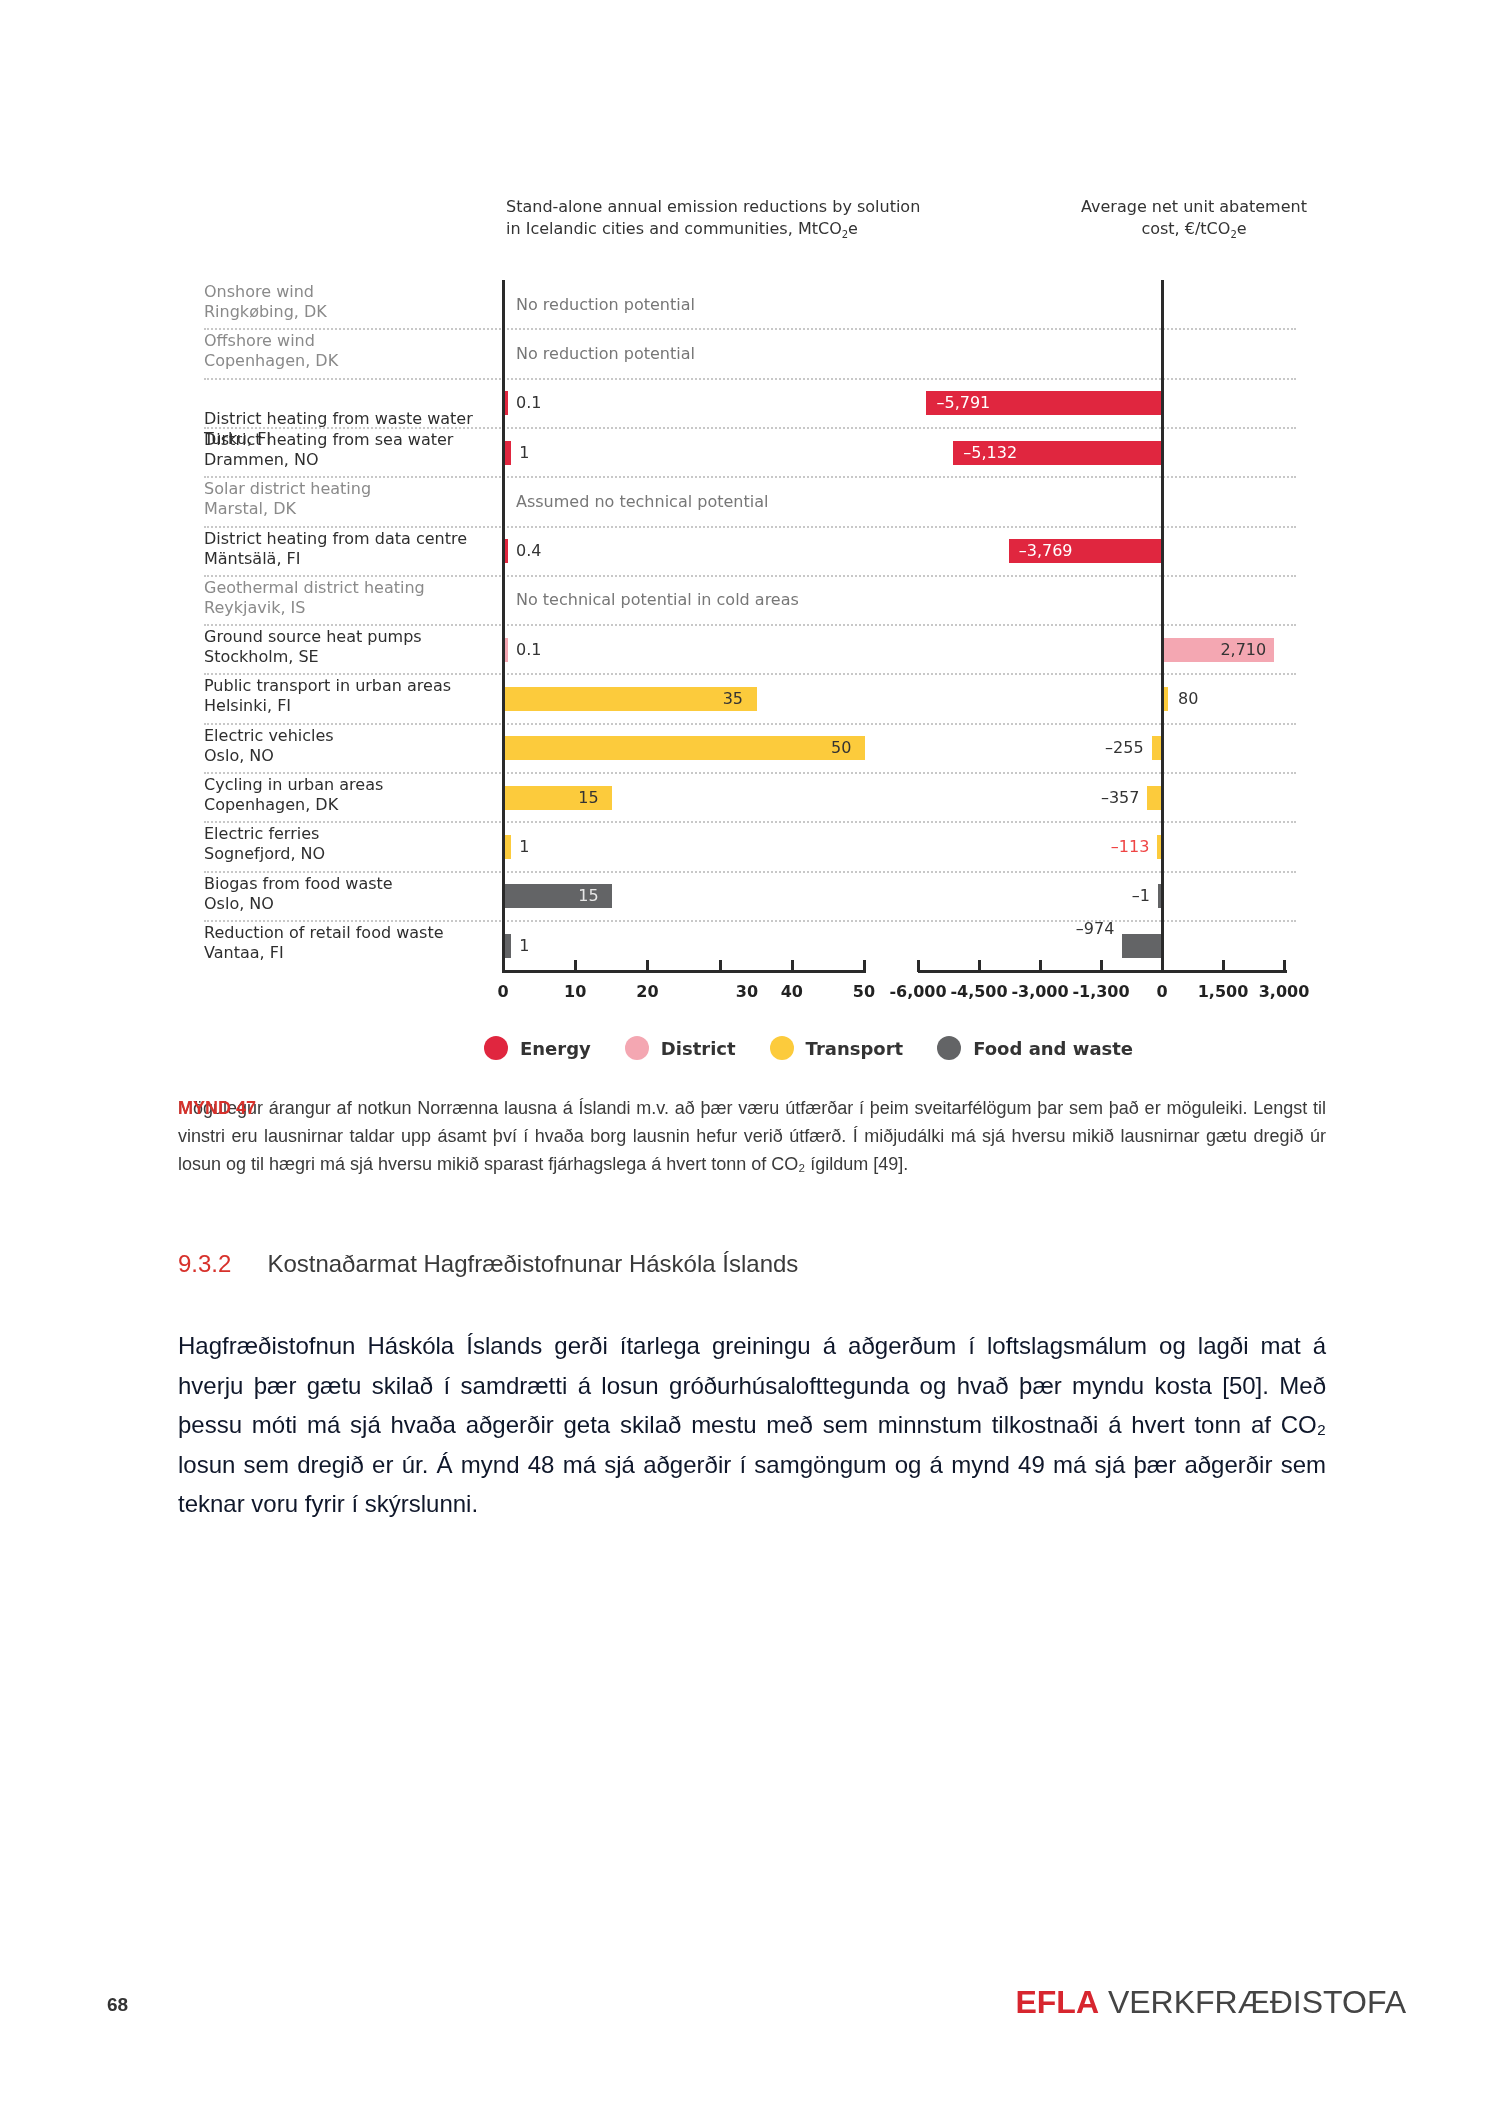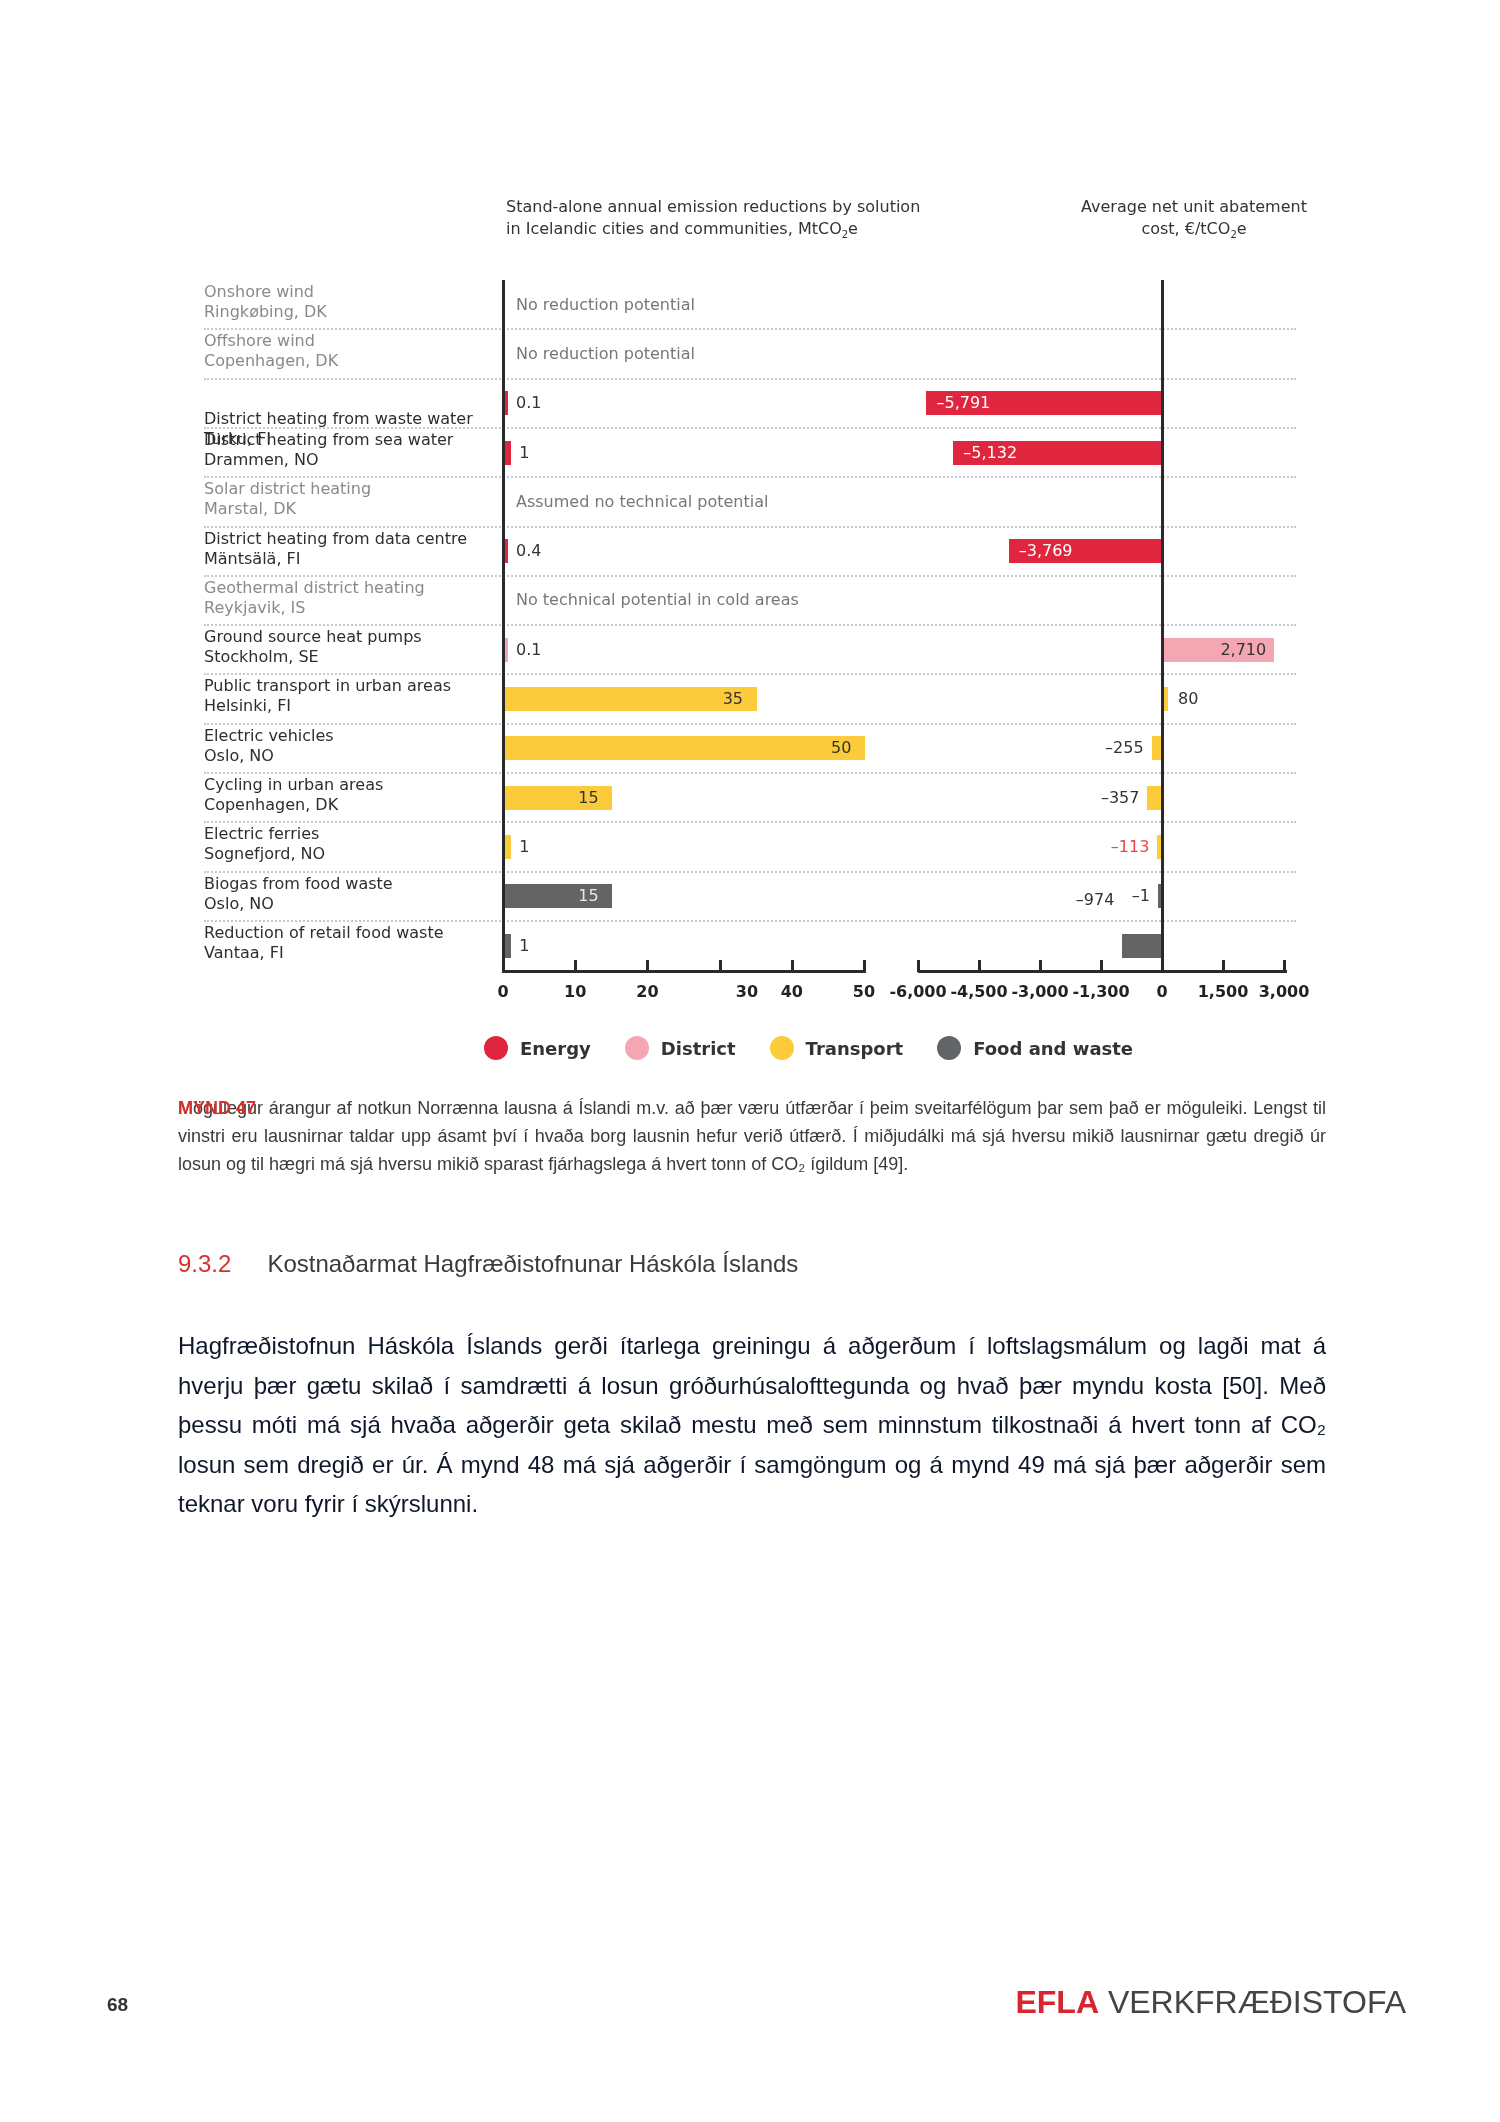--- a/index.html
+++ b/index.html
@@ -151,21 +151,21 @@
     <div class="bar-val" style="left:578.3px; top:884.2499999999999px; color:#e8e8e8;">15</div>
     <div class="bar" style="left:1158px; top:884.2499999999999px; width:4px; background:#636466;"></div>
     <div class="bar-val" style="right:350px; top:884.2499999999999px; color:#333;">–1</div>
     <div class="row-label dark" style="top:922.9px;">
       <span class="l1">Reduction of retail food waste</span>
       <span class="l2">Vantaa, FI</span>
     </div>
     <div class="bar" style="left:504px; top:933.55px; width:7.22px; background:#636466;"></div>
     <div class="bar-val" style="left:519.22px; top:933.55px; color:#333;">1</div>
     <div class="bar" style="left:1122.3906666666667px; top:933.55px; width:39.60933333333333px; background:#636466;"></div>
-    <div class="bar-val" style="right:385.6093333333333px; top:888px; color:#333;">–974</div>
+    <div class="bar-val" style="right:385.6093333333333px; top:917px; color:#333;">–974</div>
     <div class="axis-v" style="left:502px; top:280px; height:693px;"></div>
     <div class="axis-h" style="left:502px; top:970px; width:364px;"></div>
     <div class="tick-label" style="left:503px; top:982px;">0</div>
     <div class="tick" style="left:574.2px; top:960px;"></div>
     <div class="tick-label" style="left:575.2px; top:982px;">10</div>
     <div class="tick" style="left:646.4px; top:960px;"></div>
     <div class="tick-label" style="left:647.4px; top:982px;">20</div>
     <div class="tick" style="left:718.6px; top:960px;"></div>
     <div class="tick-label" style="left:747px; top:982px;">30</div>
     <div class="tick" style="left:790.8px; top:960px;"></div>

